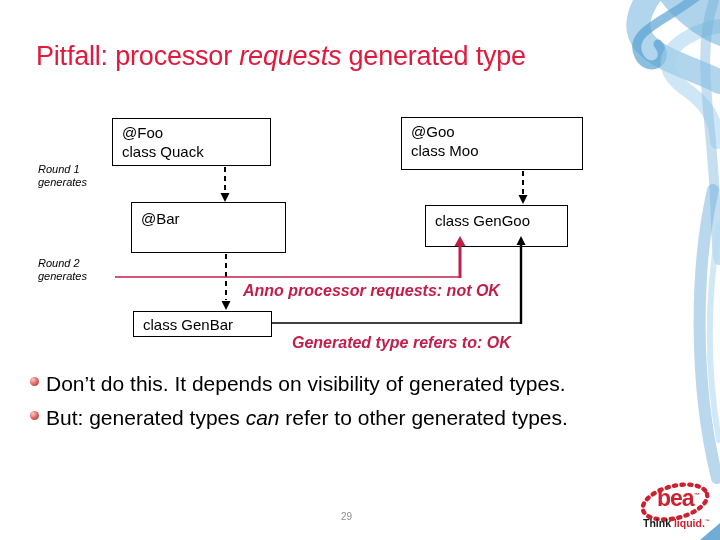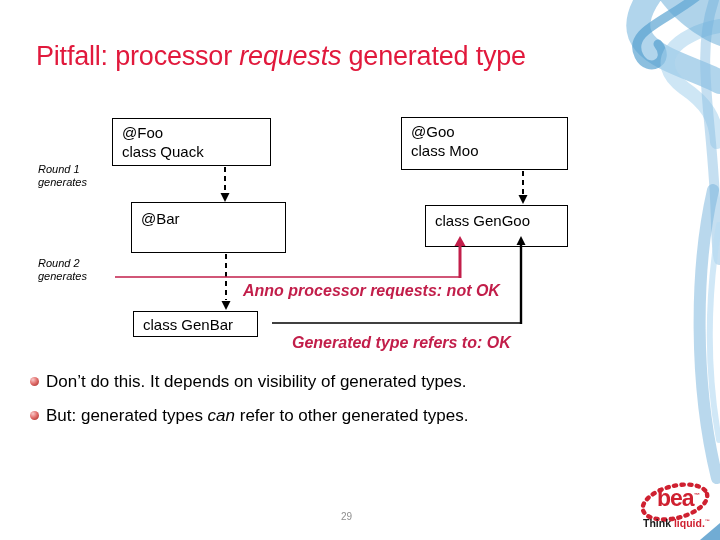--- a/index.html
+++ b/index.html
@@ -30,21 +30,21 @@
     padding:4px 20px 0 9px;white-space:nowrap;
   }
   .annot{
     position:absolute;font-size:16px;font-weight:700;font-style:italic;
     color:#c21e4a;white-space:nowrap;
   }
   #arrow-layer{position:absolute;top:0;left:0;pointer-events:none;}
 
   .bullet-row{
     position:absolute;left:30px;display:flex;align-items:flex-start;
-    font-size:17px;color:#000;white-space:nowrap;
+    font-size:21px;color:#000;white-space:nowrap;
   }
   .bullet-dot{
     width:9px;height:9px;border-radius:50%;flex:0 0 9px;
     margin:5px 7px 0 0;
     background:radial-gradient(circle at 33% 30%, #f8caca 0%, #e2706d 45%, #a02622 100%);
   }
   .bullet-text .it{font-style:italic;}
 
   .page-number{
     left:341px;top:511px;font-size:10px;color:#8f8f8f;
@@ -91,34 +91,34 @@
   <div class="abs round-label" style="top:257px;">
     <div>Round 2</div>
     <div>generates</div>
   </div>
 
   <div class="dbox" style="left:112px;top:118px;width:159px;height:48px;">
     <div>@Foo</div>
     <div>class Quack</div>
   </div>
 
-  <div class="dbox" style="left:401px;top:117px;width:167px;height:53px;">
+  <div class="dbox" style="left:401px;top:117px;width:182px;height:53px;">
     <div>@Goo</div>
     <div>class Moo</div>
   </div>
 
   <div class="dbox" style="left:131px;top:202px;width:155px;height:51px;padding-top:6px;">
     <div>@Bar</div>
   </div>
 
   <div class="dbox" style="left:425px;top:205px;width:143px;height:42px;padding-top:5px;">
     <div>class GenGoo</div>
   </div>
 
-  <div class="dbox" style="left:133px;top:311px;width:125px;height:26px;padding-top:3px;">
+  <div class="dbox" style="left:133px;top:311px;width:139px;height:26px;padding-top:3px;">
     <div>class GenBar</div>
   </div>
 
   <svg id="arrow-layer" width="720" height="540" viewBox="0 0 720 540">
 
     <line x1="225" y1="167" x2="225" y2="192" stroke="#000" stroke-width="2" stroke-dasharray="5 4"></line>
     <polygon points="225,202 220.5,193 229.5,193" fill="#000"></polygon>
 
     <line x1="523" y1="171" x2="523" y2="194" stroke="#000" stroke-width="2" stroke-dasharray="5 4"></line>
     <polygon points="523,204 518.5,195 527.5,195" fill="#000"></polygon>

